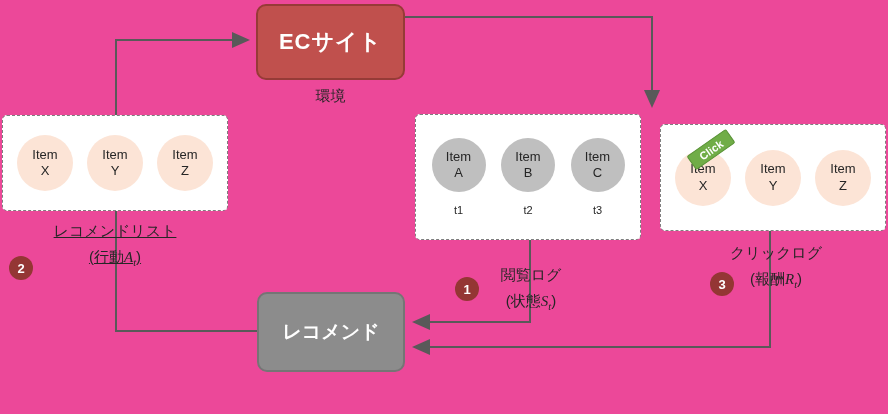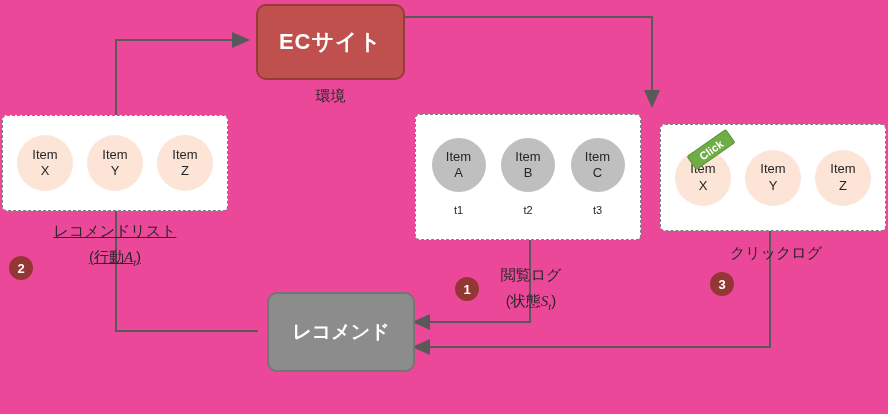--- a/index.html
+++ b/index.html
@@ -12,21 +12,21 @@
   .arrows { position:absolute; inset:0; z-index:0; }
   .arrow { stroke:var(--line-gray,#595959); stroke-width:2; fill:none; }
   .node { position:absolute; z-index:1; }
   .env-box {
     left:256px; top:4px; width:149px; height:76px;
     background:var(--accent-red,#C0504D); border:2px solid var(--accent-red-border,#963B37);
     border-radius:10px; display:flex; align-items:center; justify-content:center;
     color:#fff; font-weight:bold; font-size:22px; letter-spacing:1px;
   }
   .engine-box {
-    left:267px; top:292px; width:148px; height:80px;
+    left:257px; top:292px; width:148px; height:80px;
     background:var(--engine-gray,#8C8C8C); border:2px solid var(--engine-gray-border,#757575);
     border-radius:10px; display:flex; align-items:center; justify-content:center;
     color:#fff; font-weight:bold; font-size:19px; line-height:1.35;
   }
   .caption { position:absolute; z-index:1; font-size:15px; text-align:center; line-height:26px; }
   .dashed-box {
     position:absolute; z-index:1; background:#fff;
     border:1.5px dashed var(--dash-border,#7F7F7F); border-radius:5px;
     display:flex; align-items:center; justify-content:space-evenly;
   }
@@ -138,16 +138,17 @@
       <span>Y</span>
     </div>
     <div class="circle peach">
       <span>Item</span>
       <span>Z</span>
     </div>
   </div>
   <div class="click-tag" style="left:687px; top:141px;">Click</div>
   <div class="caption" style="left:666px; top:240px; width:220px;">
     <div>クリックログ</div>
+    <div><span>(報酬</span><span class="math-var">R</span><sub class="math-var">t</sub><span>)</span></div>
   </div>
   <div class="badge" style="left:710px; top:272px;">3</div>
 
 </div>
 
 </body></html>

